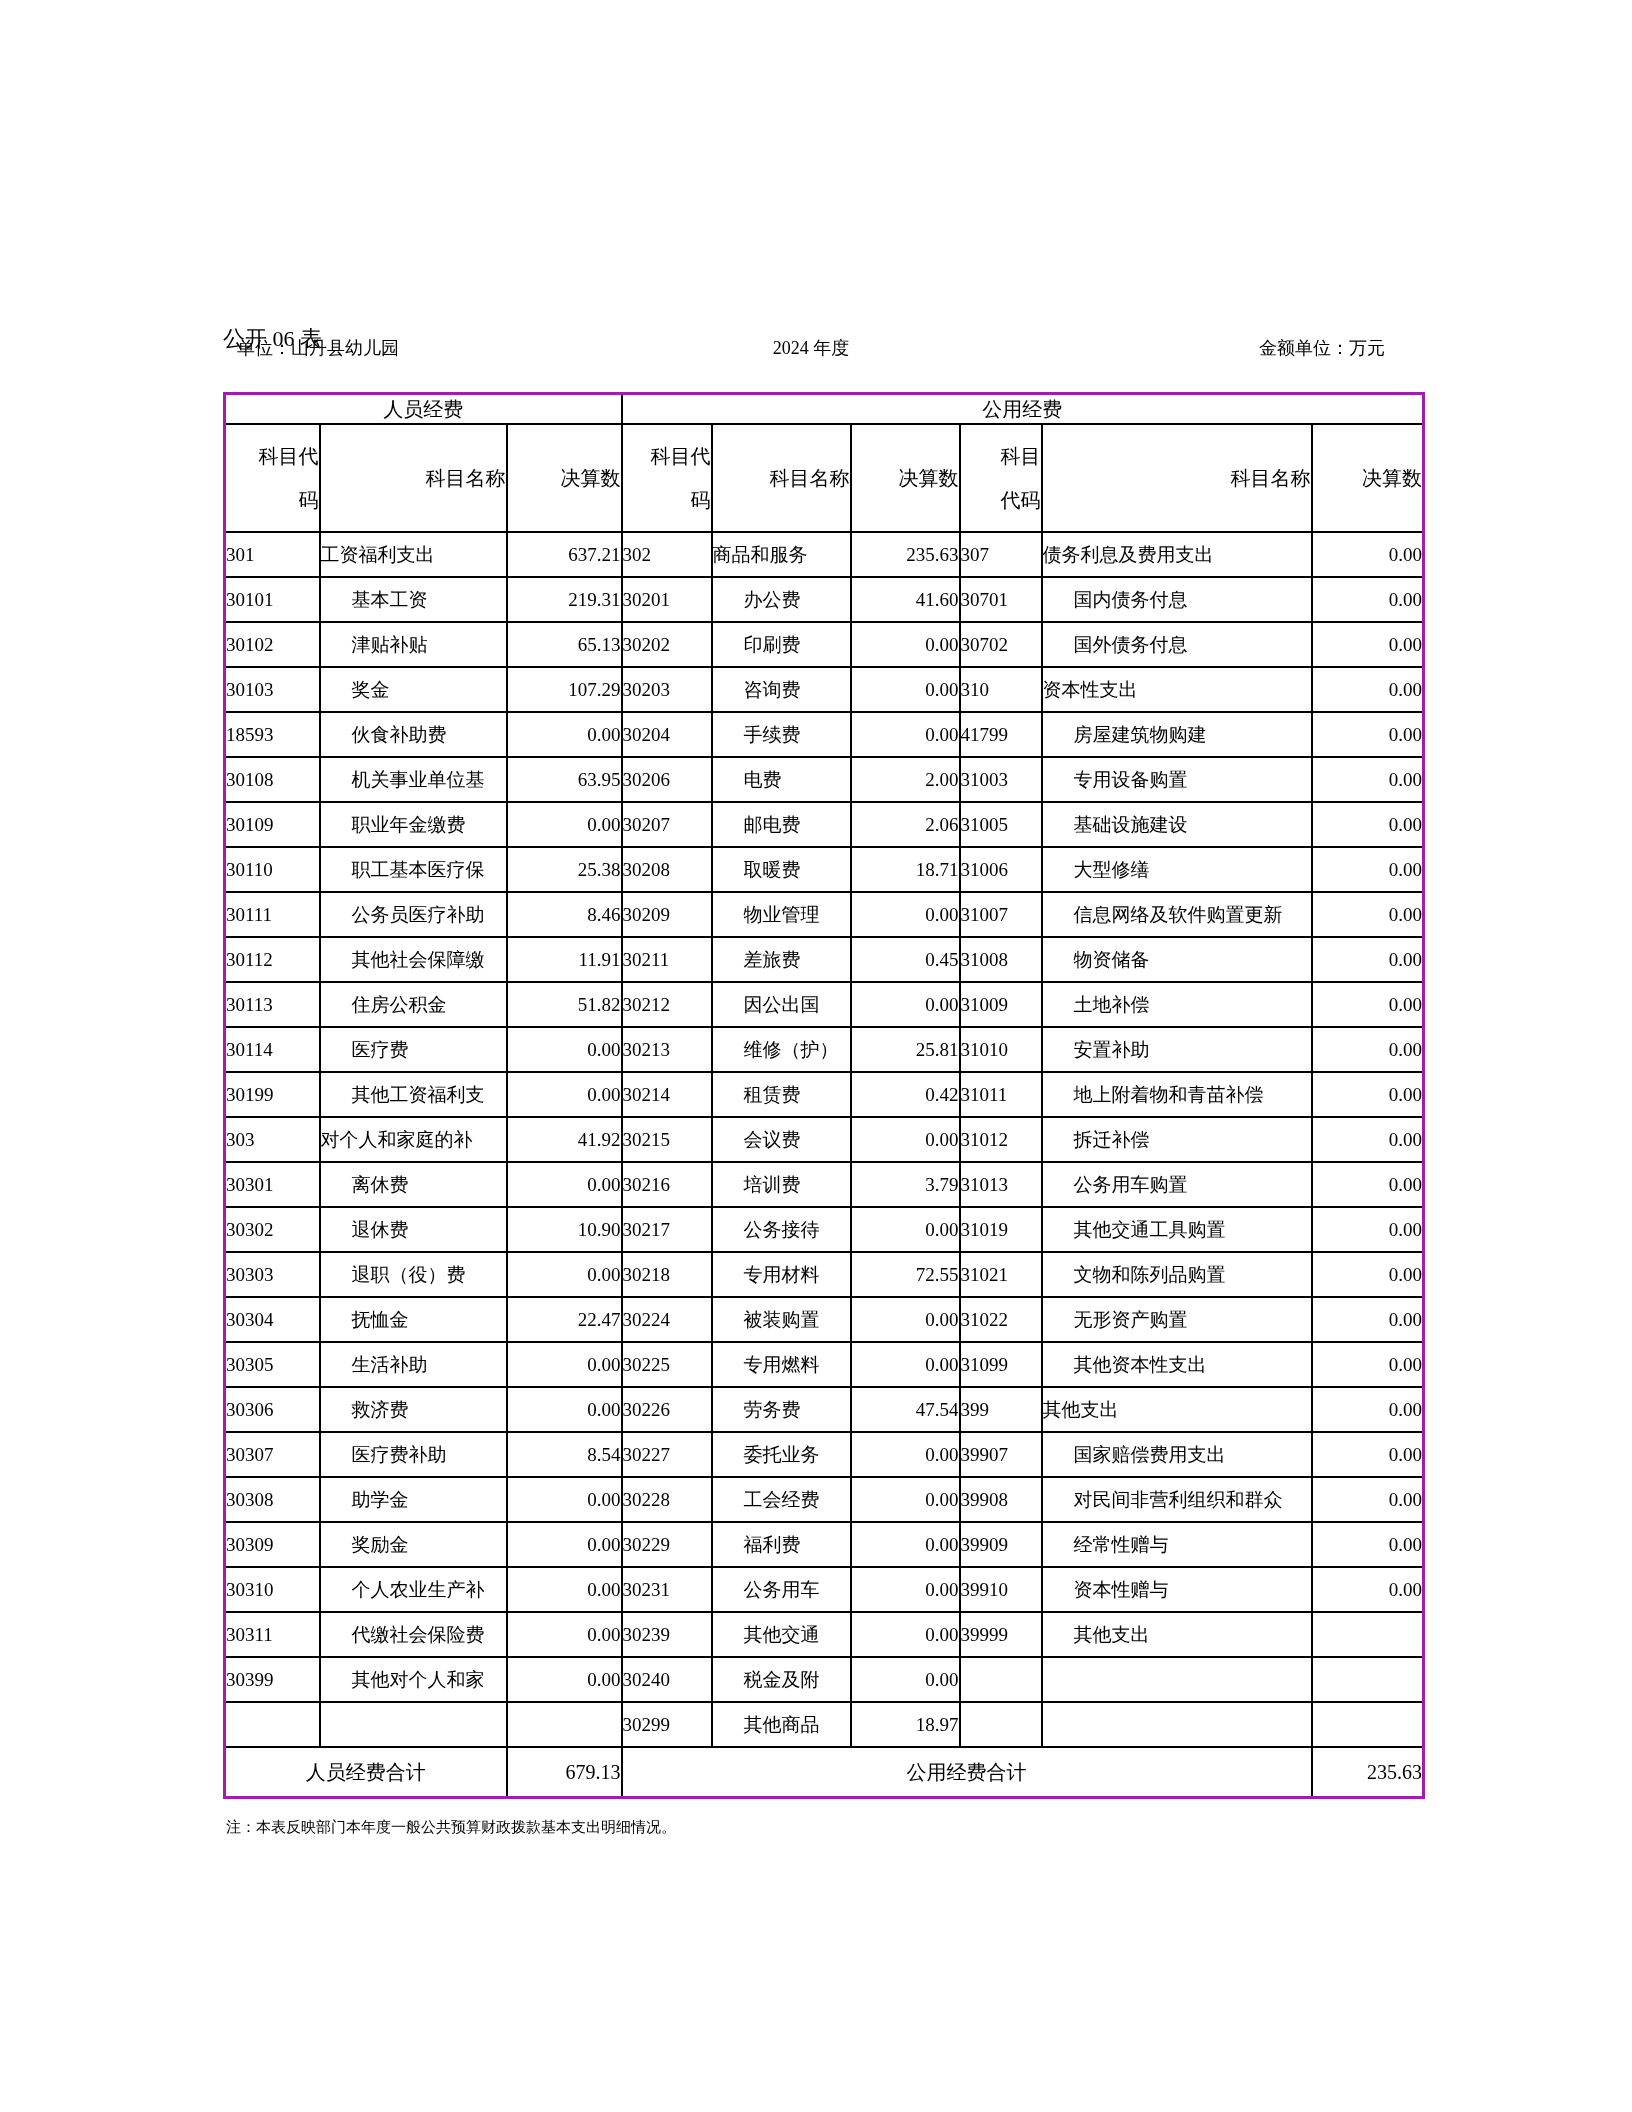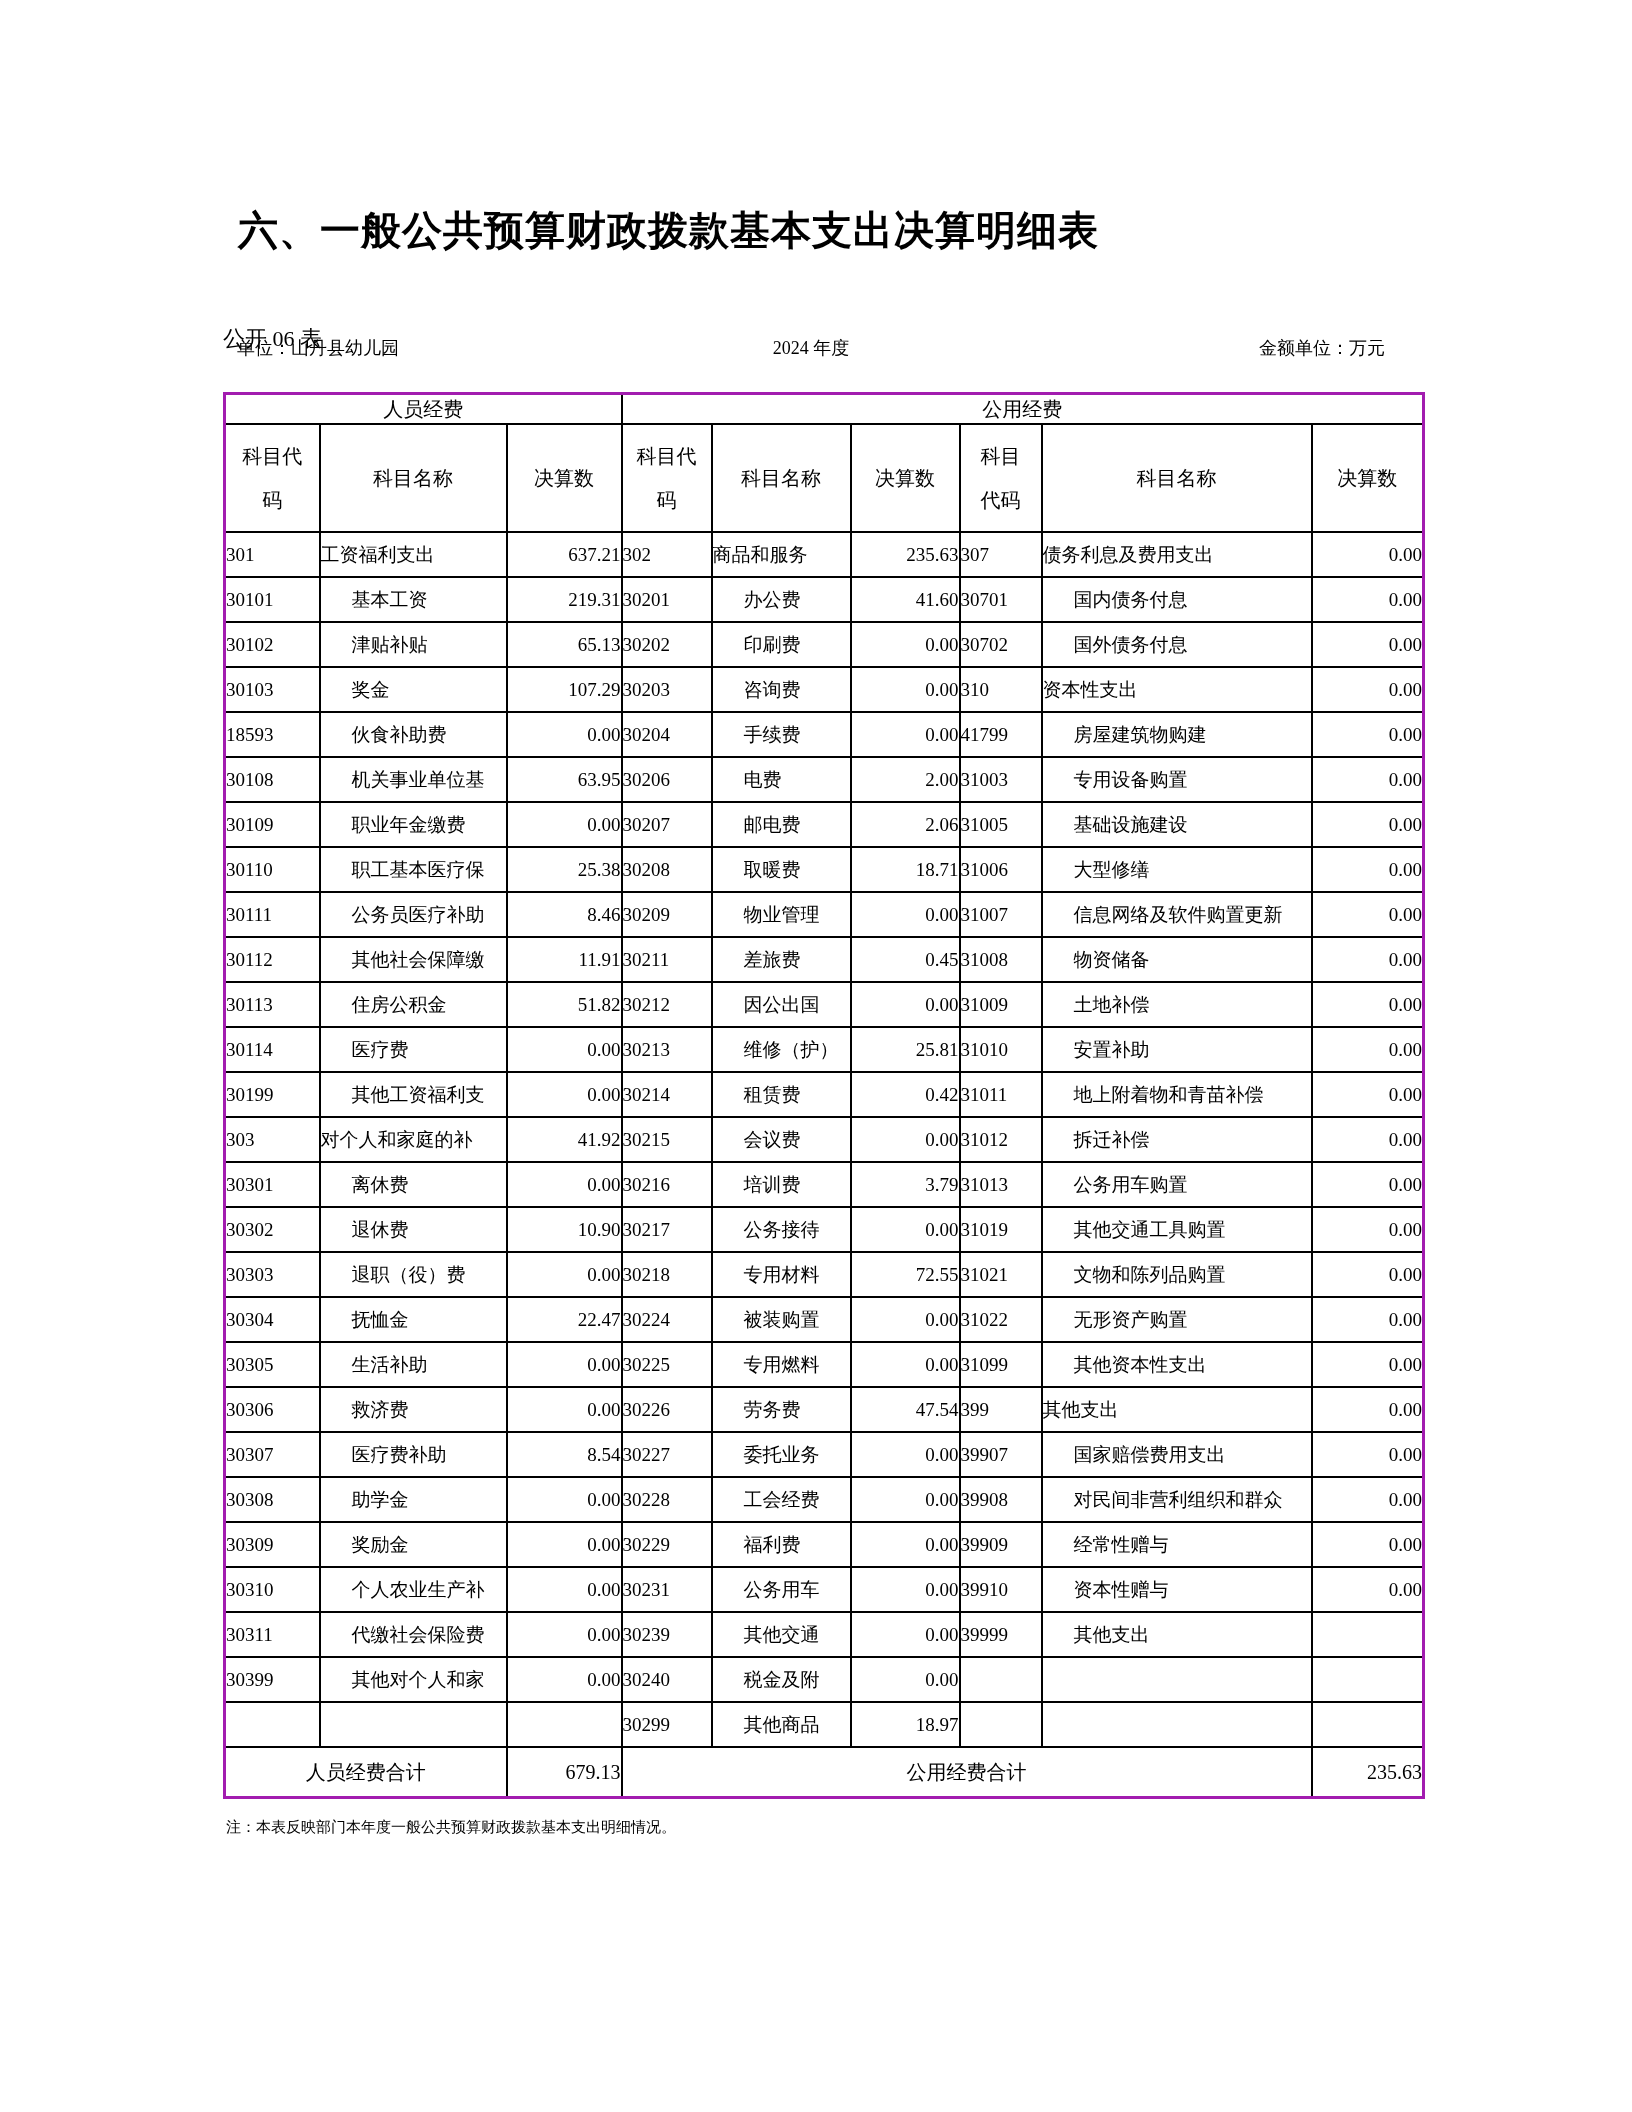--- a/index.html
+++ b/index.html
@@ -14,37 +14,36 @@
   .meta-left{flex:1;text-align:left;padding-left:14px;}
   .meta-center{flex:0 0 auto;}
   .meta-right{flex:1;text-align:right;}
 
   table.budget-table{position:absolute;left:223px;top:392px;width:1199px;
         border-collapse:collapse;table-layout:fixed;border:3px solid #a21caf;}
   table.budget-table th, table.budget-table td{
         border:2px solid #000;padding:0;margin:0;font-weight:normal;font-size:19px;
         overflow:hidden;white-space:nowrap;vertical-align:middle;}
   tr.group-row th{height:28px;font-size:20px;text-align:center;}
-  tr.header-row th{height:106px;font-size:20px;text-align:center;white-space:pre-line;line-height:2.2;border-radius:22px;}
+  tr.header-row th{height:106px;font-size:20px;text-align:right;white-space:pre-line;line-height:2.2;border-radius:22px;}
   tbody td{height:43px;}
   td.code{text-align:left;padding-left:9px;}
   td.name{text-align:left;padding-left:8px;}
   td.name.child{padding-left:31px;}
   td.amount{text-align:right;padding-right:10px;}
   tr.total-row td{height:48px;font-size:20px;}
   td.total-label{text-align:center;}
 
   .note{position:absolute;left:226px;top:1818px;font-size:15px;white-space:nowrap;}
 </style>
 </head>
 <body>
 
 <div class="canvas">
 
-  <div class="title">六、一般公共预算财政拨款基本支出决算明细表</div>
 
   <div class="meta-code">公开 06 表</div>
 
   <div class="meta-row">
     <span class="meta-left">单位：山丹县幼儿园</span>
     <span class="meta-center">2024 年度</span>
     <span class="meta-right">金额单位：万元</span>
   </div>
 
   <table class="budget-table">

